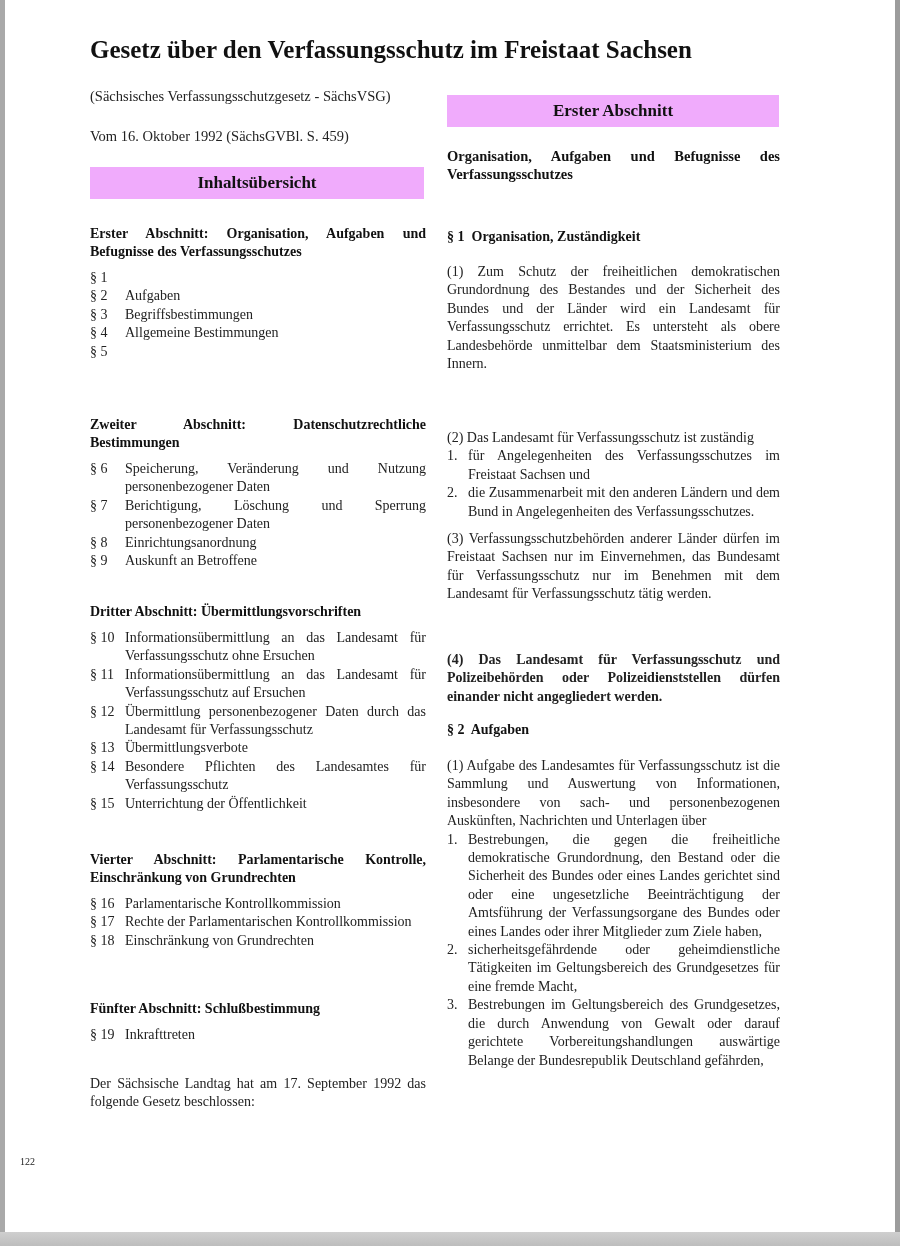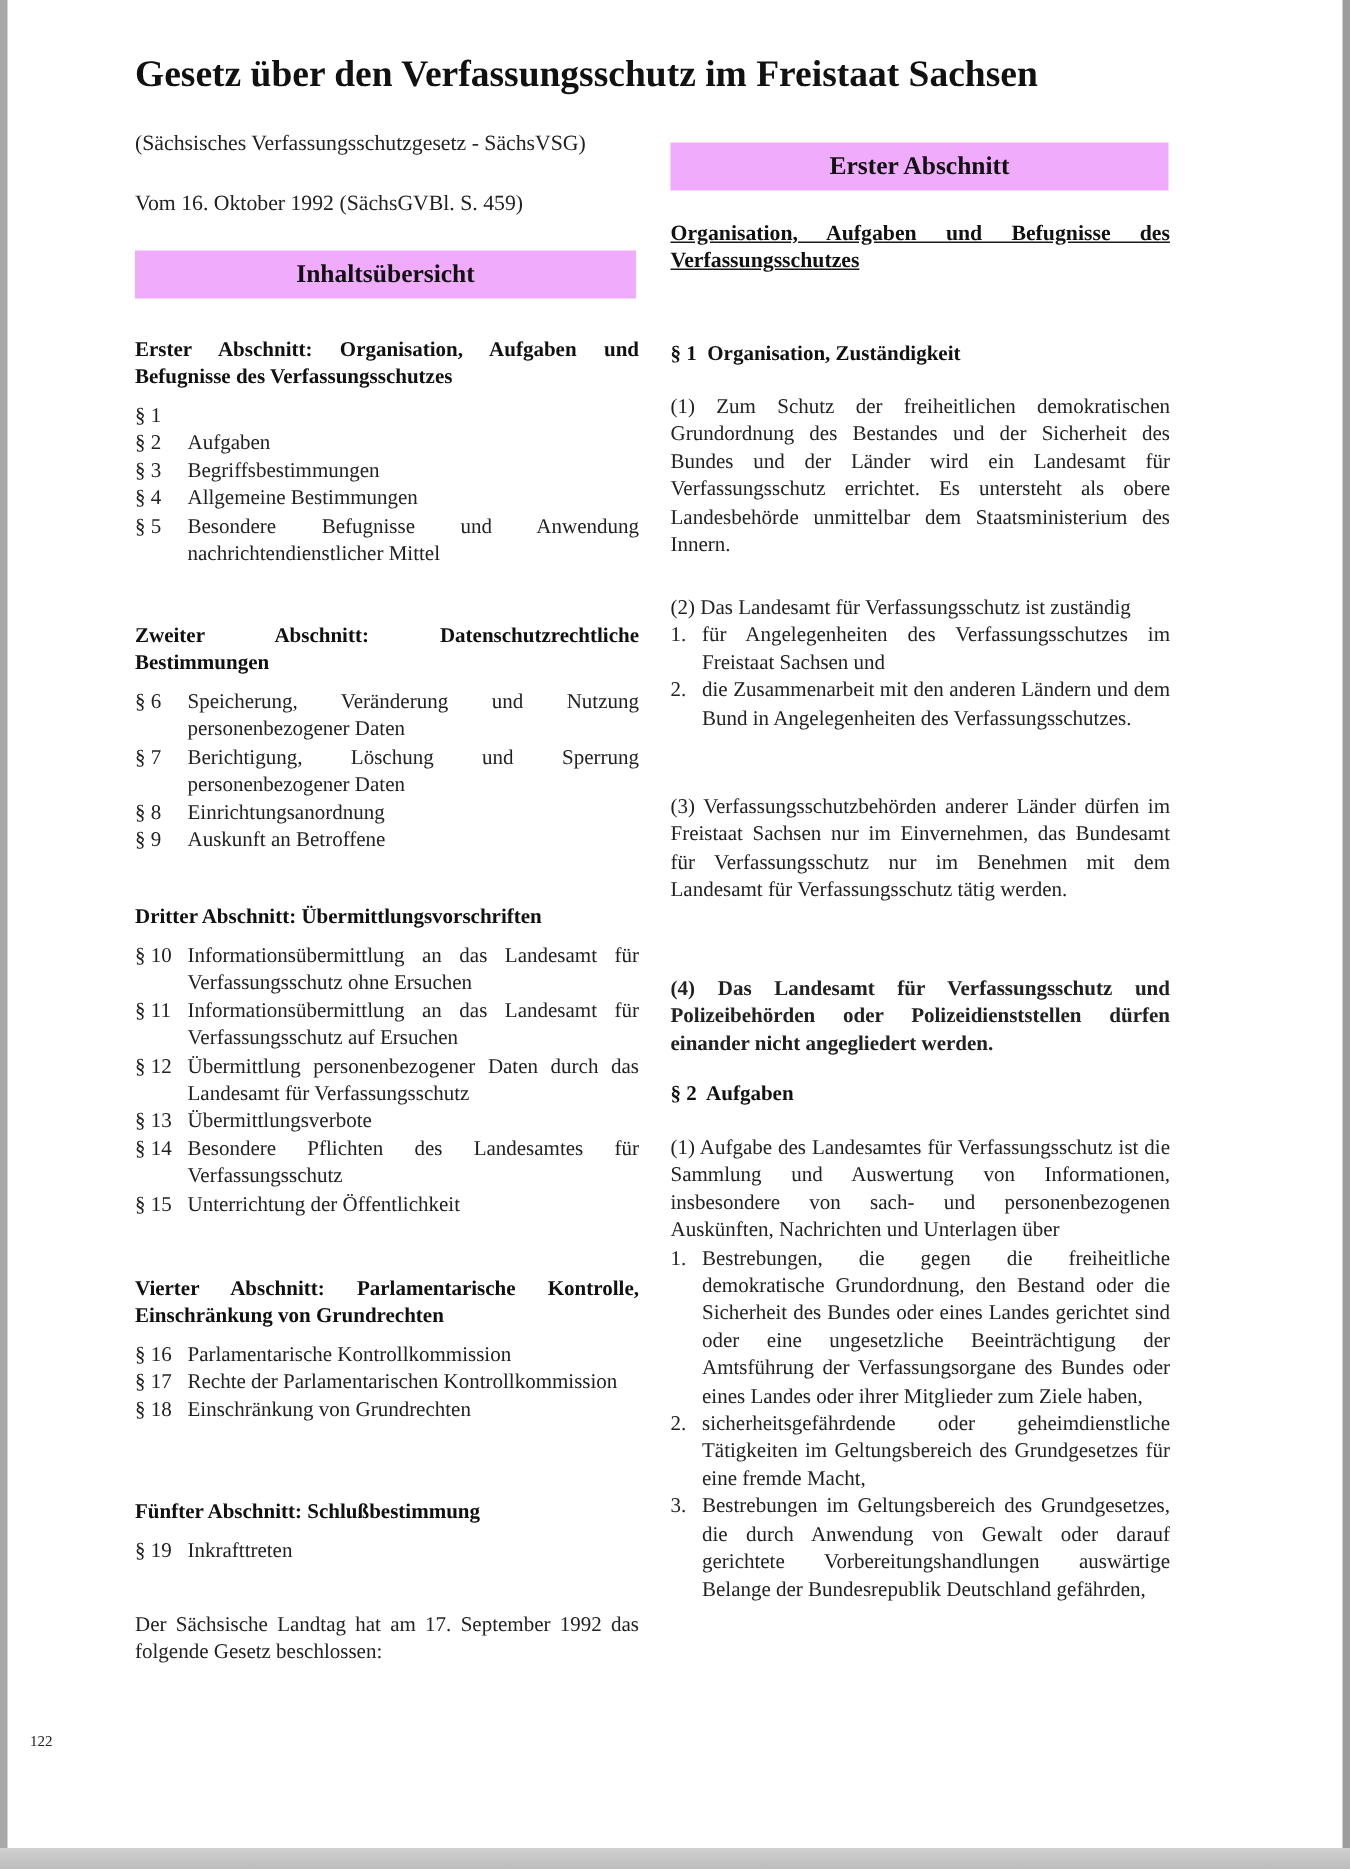--- a/index.html
+++ b/index.html
@@ -101,21 +101,20 @@
     <li class="toc-item">
         <span class="toc-num">§ 3</span>
         <span class="toc-text">Begriffsbestimmungen</span>
       </li>
     <li class="toc-item">
         <span class="toc-num">§ 4</span>
         <span class="toc-text">Allgemeine Bestimmungen</span>
       </li>
     <li class="toc-item">
         <span class="toc-num">§ 5</span>
-        <span class="toc-text">Besondere Befugnisse und Anwendung nachrichtendienstlicher Mittel</span>
       </li>
   </ul>
 </div>
 
 <div class="block col-left" style="top:416px;">
   <div class="section-head">Zweiter Abschnitt: Datenschutzrechtliche Bestimmungen</div>
   <ul class="toc-list">
     <li class="toc-item">
         <span class="toc-num">§ 6</span>
         <span class="toc-text">Speicherung, Veränderung und Nutzung personenbezogener Daten</span>
@@ -194,34 +193,34 @@
 </div>
 
 <div class="block col-left" style="top:1075px;">
   <p class="para">Der Sächsische Landtag hat am 17. September 1992 das folgende Gesetz beschlossen:</p>
 </div>
 
 <div class="shaded-box" style="left:447px; top:95px; width:332px;">
   <span>Erster Abschnitt</span>
 </div>
 
-<div class="block col-right" style="top:147px;text-decoration:underline;">
+<div class="block col-right" style="top:147px;">
   <div class="section-head" style="font-size:14.5px;">Organisation, Aufgaben und Befugnisse des Verfassungsschutzes</div>
 </div>
 
 <div class="block col-right" style="top:228px;">
   <div class="para-head" style="white-space:pre;">§ 1  Organisation, Zuständigkeit</div>
 </div>
 
 <div class="block col-right" style="top:263px;">
   <p class="para">(1) Zum Schutz der freiheitlichen demokratischen Grundordnung des Bestandes und der Sicherheit des Bundes und der Länder wird ein Landesamt für Verfassungsschutz errichtet. Es untersteht als obere Landesbehörde unmittelbar dem Staatsministerium des Innern.</p>
 </div>
 
 <div class="block col-right" style="top:397px;">
-  <p class="para" style="white-space:nowrap;">(2) Das Landesamt für Verfassungsschutz ist zuständig</p>
+  <p class="para" style="white-space:nowrap;margin-top:32px;">(2) Das Landesamt für Verfassungsschutz ist zuständig</p>
   <ul class="numlist">
     <li class="numitem">
         <span class="n">1.</span>
         <span class="t">für Angelegenheiten des Verfassungsschutzes im Freistaat Sachsen und</span>
       </li>
     <li class="numitem">
         <span class="n">2.</span>
         <span class="t">die Zusammenarbeit mit den anderen Ländern und dem Bund in Angelegenheiten des Verfassungsschutzes.</span>
       </li>
   </ul>

